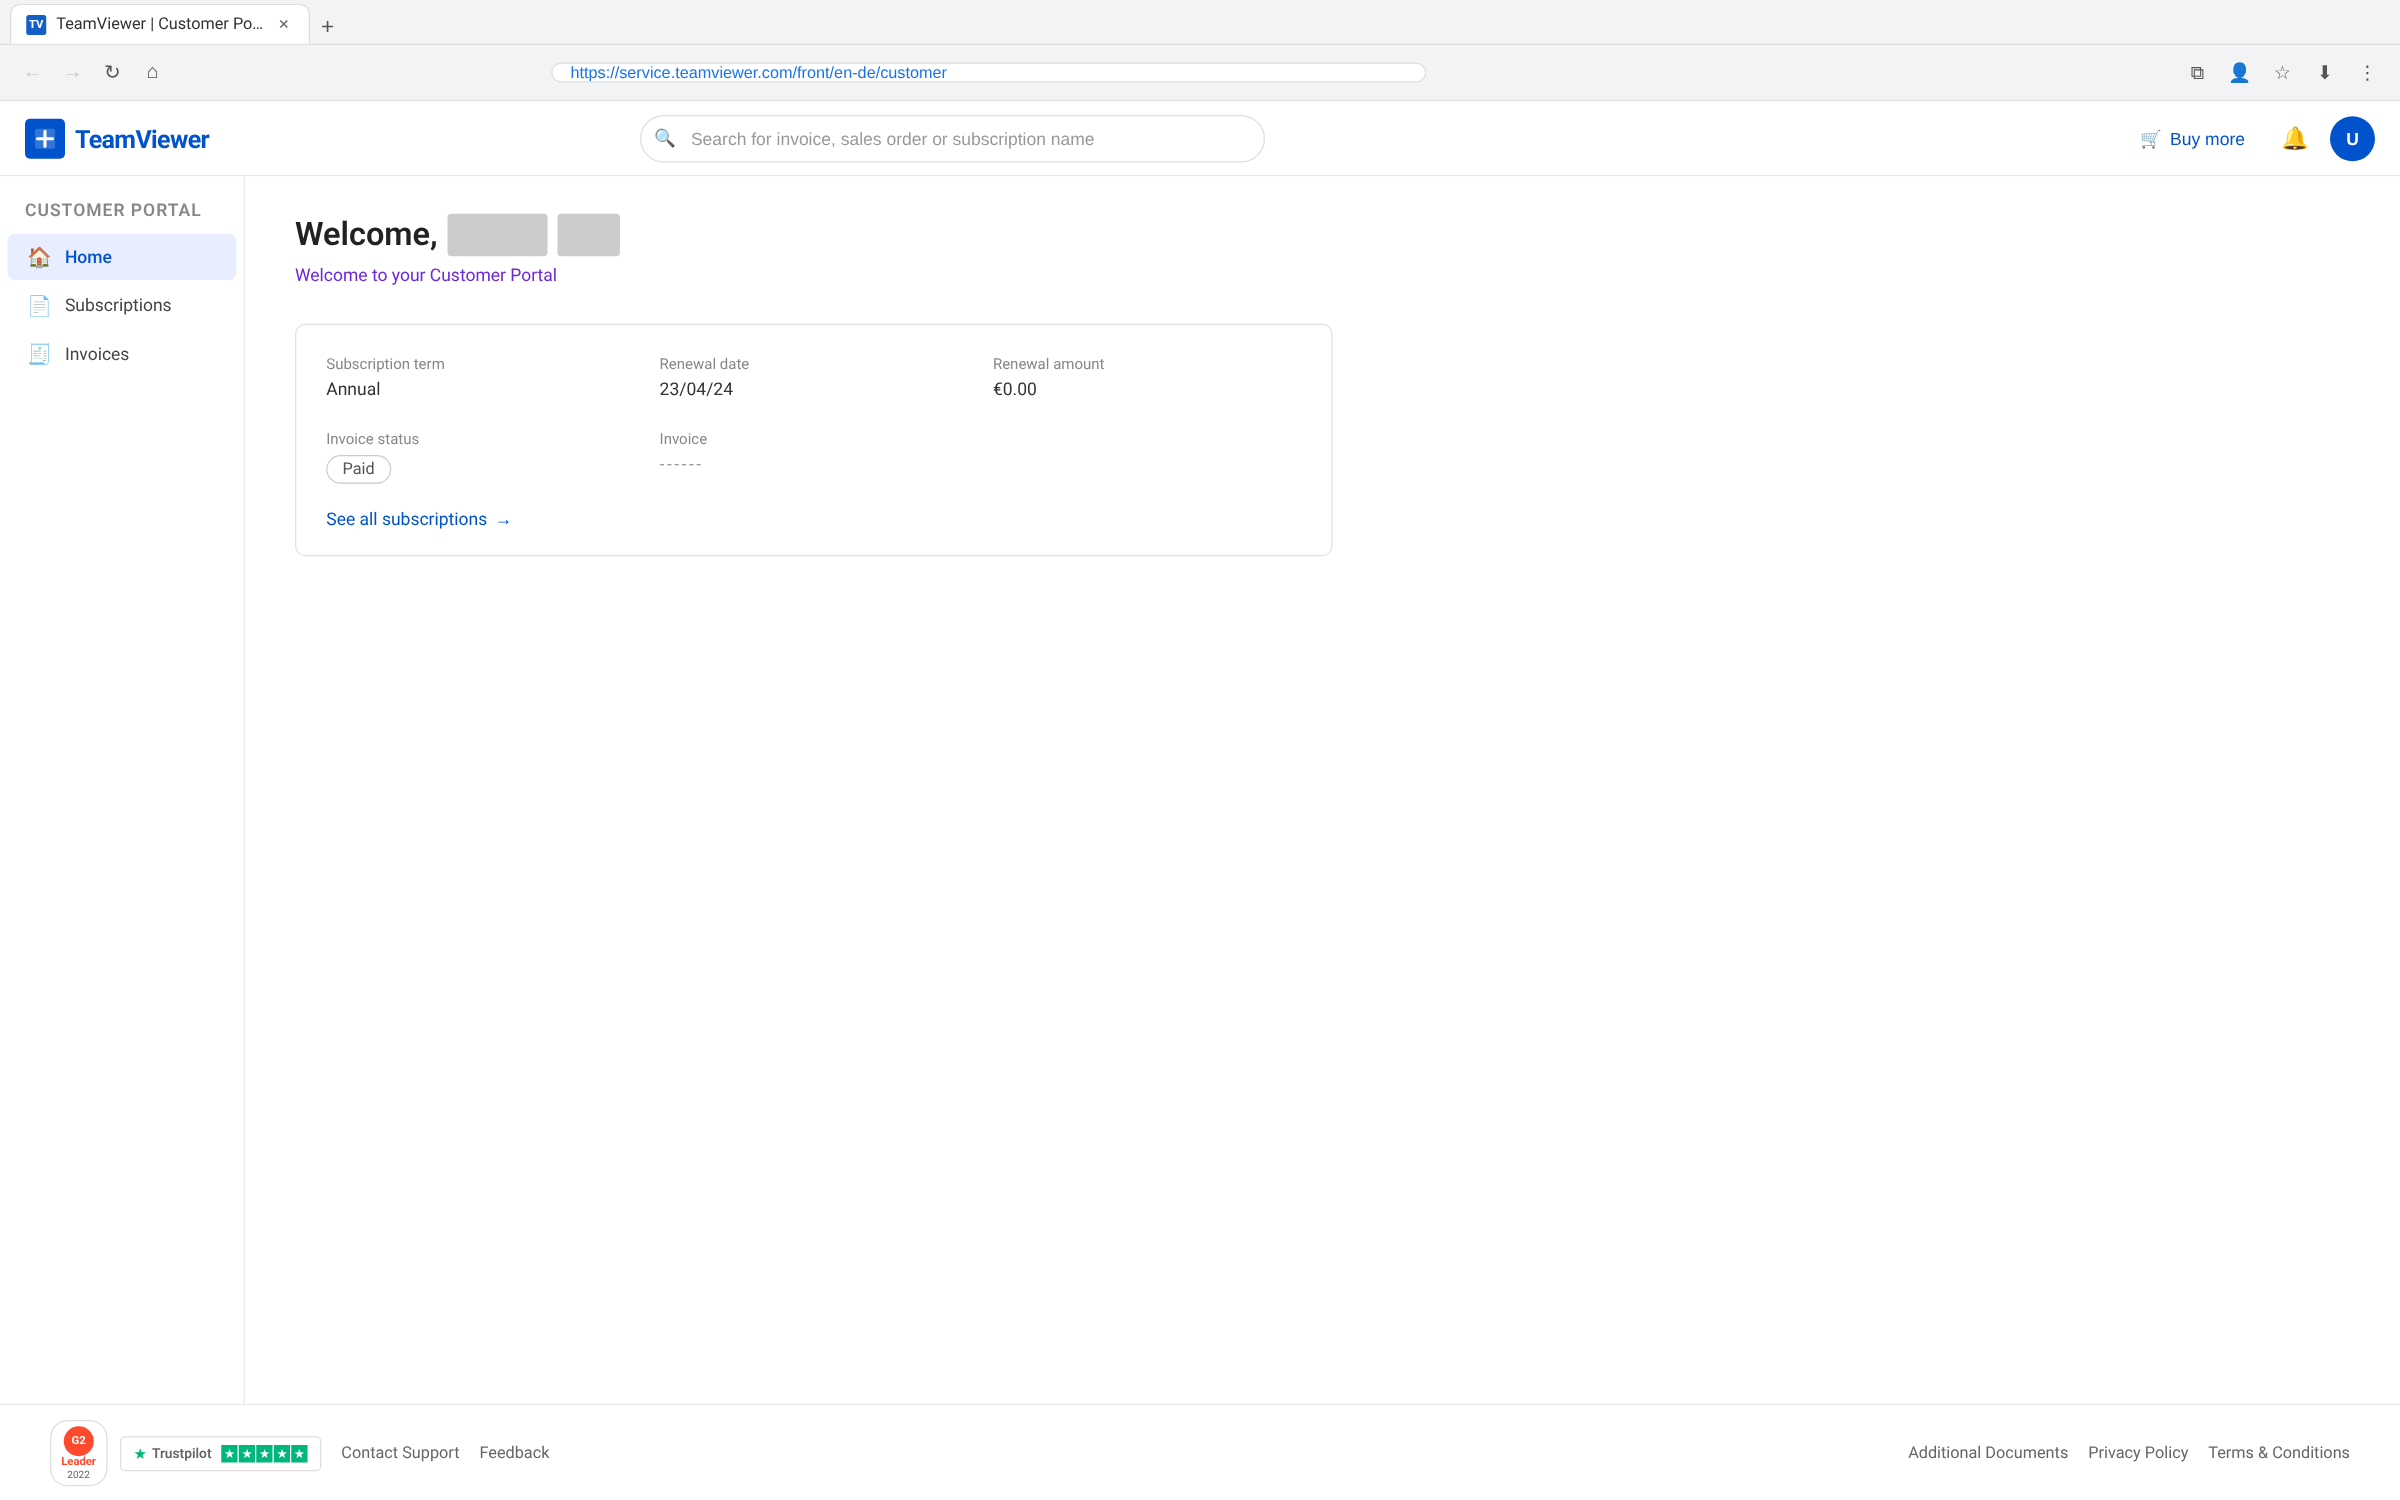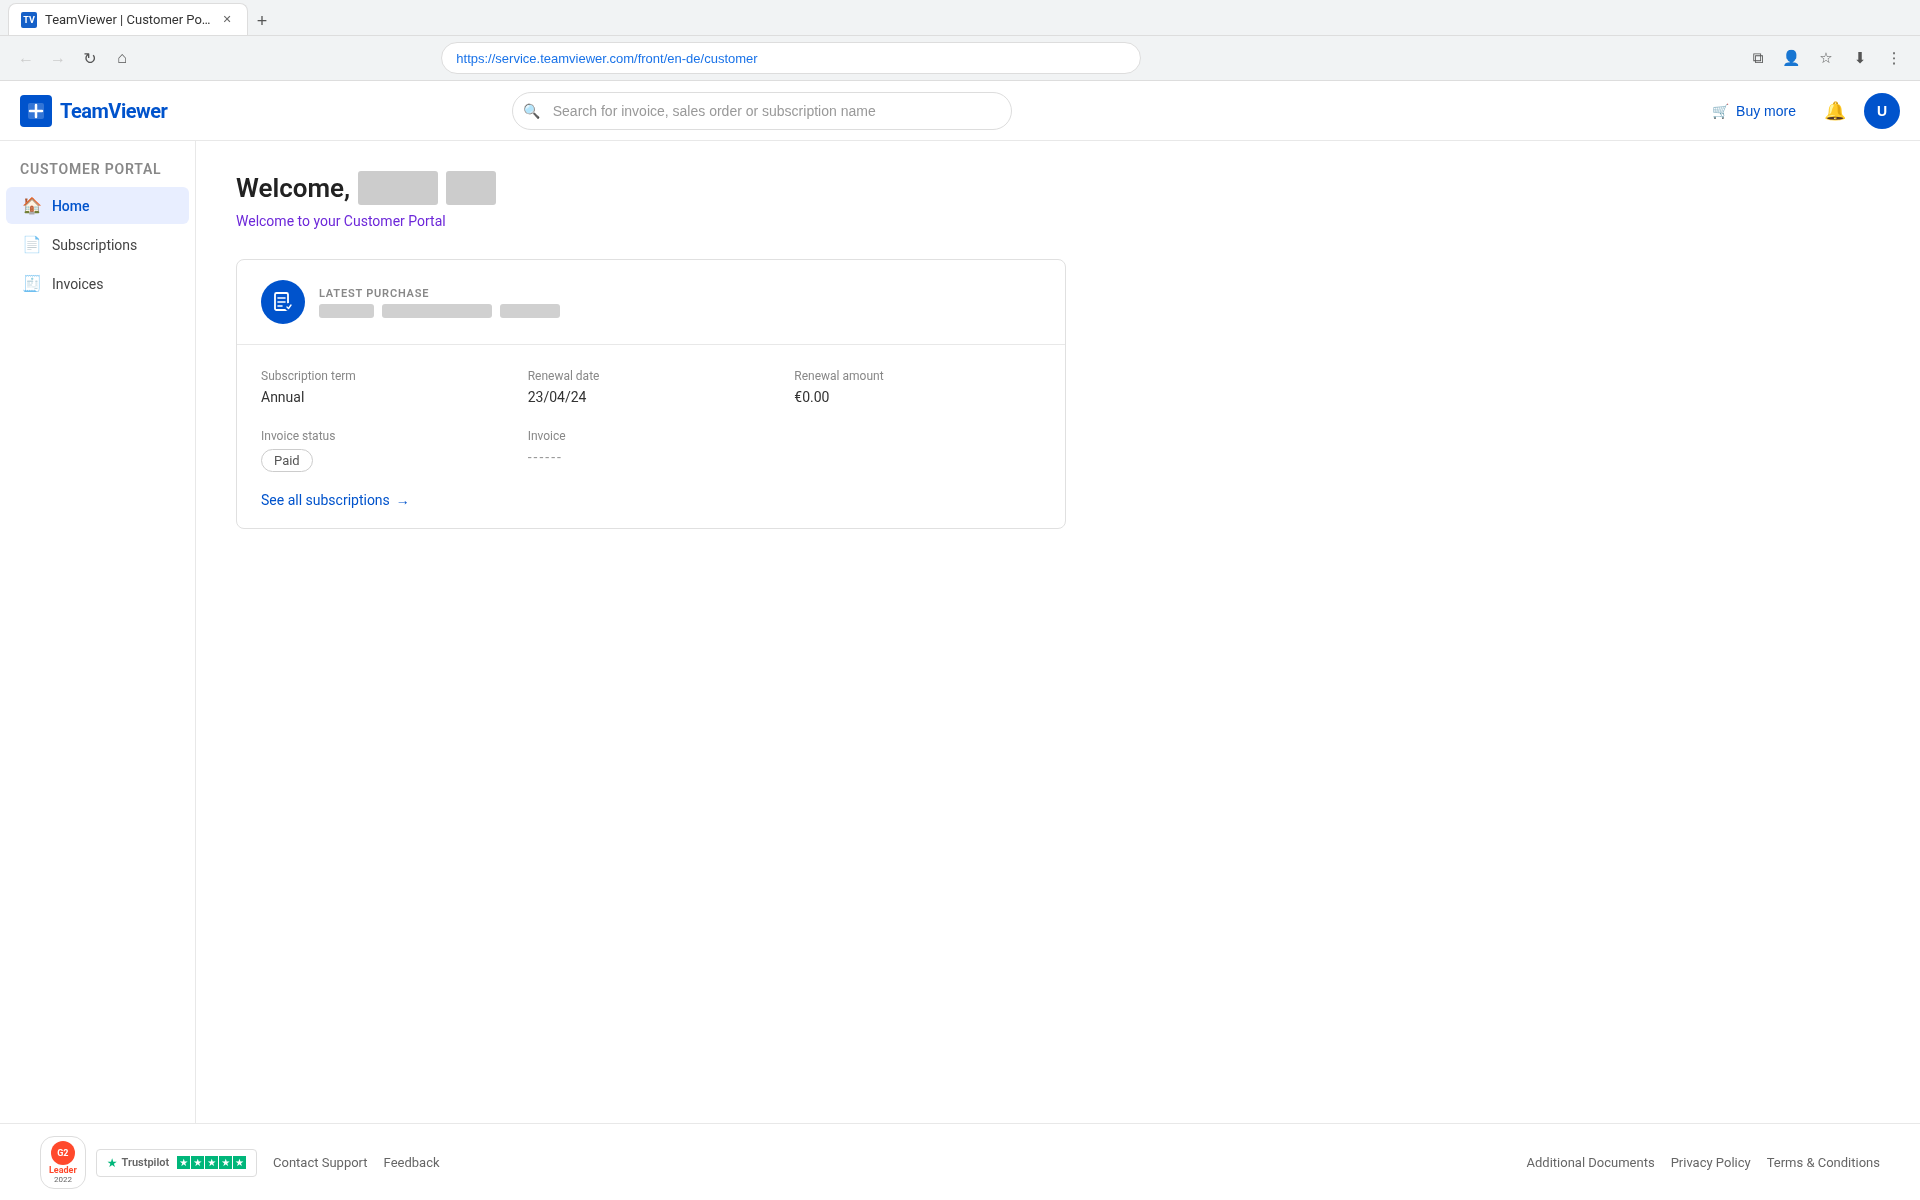--- a/index.html
+++ b/index.html
@@ -5,21 +5,21 @@
     * { margin: 0; padding: 0; box-sizing: border-box; }
     body { font-family: -apple-system, BlinkMacSystemFont, 'Segoe UI', Roboto, sans-serif; background: #fff; color: #333; font-size: 14px; width: 1920px; height: 1200px; overflow: hidden; }
 
     
     .browser-chrome { background: #f1f3f4; border-bottom: 1px solid #ddd; }
     .browser-toolbar { display: flex; align-items: center; padding: 8px 12px; gap: 8px; height: 44px; }
     .browser-nav-buttons { display: flex; gap: 4px; align-items: center; }
     .browser-nav-btn { width: 28px; height: 28px; border-radius: 50%; border: none; background: transparent; cursor: pointer; display: flex; align-items: center; justify-content: center; color: #555; font-size: 16px; }
     .browser-nav-btn.disabled { color: #ccc; cursor: default; }
     .browser-address-bar { flex: 1; max-width: 700px; margin: 0 auto; }
-    .browser-address-bar input { width: 100%; height: 32px; border: 1px solid #ddd; border-radius: 16px; padding: 0 14px; font-size: 13px; background: #fff; outline: none; color: #1a73e8; }
+    .browser-address-bar input { width: 100%; height: 16px; border: 1px solid #ddd; border-radius: 16px; padding: 0 14px; font-size: 13px; background: #fff; outline: none; color: #1a73e8; }
     .browser-actions { display: flex; gap: 6px; align-items: center; margin-left: auto; }
     .browser-action-btn { width: 28px; height: 28px; border-radius: 50%; border: none; background: transparent; cursor: pointer; display: flex; align-items: center; justify-content: center; color: #555; font-size: 15px; }
 
     
     .tab-bar { background: #f1f3f4; display: flex; align-items: flex-end; padding: 0 8px; height: 36px; border-bottom: 1px solid #ddd; }
     .tab { display: flex; align-items: center; background: #fff; border-radius: 8px 8px 0 0; padding: 0 12px; height: 32px; gap: 8px; border: 1px solid #ddd; border-bottom: none; font-size: 13px; min-width: 180px; max-width: 240px; }
     .tab-favicon { width: 16px; height: 16px; background: #1560c8; border-radius: 2px; display: flex; align-items: center; justify-content: center; }
     .tab-favicon span { color: #fff; font-size: 9px; font-weight: bold; }
     .tab-title { flex: 1; overflow: hidden; text-overflow: ellipsis; white-space: nowrap; }
     .tab-close { width: 16px; height: 16px; border-radius: 50%; border: none; background: transparent; cursor: pointer; display: flex; align-items: center; justify-content: center; font-size: 11px; color: #666; }
@@ -188,38 +188,20 @@
       <div>
         <div style="display:flex; align-items:center; gap:8px; margin-bottom:4px;">
           <span class="page-title">Welcome,</span>
           <span class="page-title blurred-text" style="background:#ccc; color:transparent; padding:2px 6px; min-width:80px;">&nbsp;&nbsp;&nbsp;&nbsp;&nbsp;&nbsp;&nbsp;&nbsp;&nbsp;</span>
           <span class="page-title blurred-text" style="background:#ccc; color:transparent; padding:2px 6px; min-width:50px;">&nbsp;&nbsp;&nbsp;&nbsp;&nbsp;</span>
         </div>
         <p class="page-subtitle">Welcome to your Customer Portal</p>
       </div>
 
       <div class="subscription-card">
-        <div class="card-header">
-          <div class="card-icon">
-            <svg width="22" height="22" viewBox="0 0 22 22" fill="none">
-              <rect x="3" y="2" width="13" height="17" rx="1.5" stroke="white" stroke-width="1.8" fill="none"></rect>
-              <path d="M6 7h7M6 11h7M6 15h4" stroke="white" stroke-width="1.6" stroke-linecap="round"></path>
-              <circle cx="17" cy="16" r="4" fill="#0053cc"></circle>
-              <path d="M15 16l1.5 1.5L19 14" stroke="white" stroke-width="1.4" stroke-linecap="round" stroke-linejoin="round"></path>
-            </svg>
-          </div>
-          <div>
-            <div class="latest-purchase-label">LATEST PURCHASE</div>
-            <div class="product-name-blurred">
-              <div class="blur-block" style="width:55px;"></div>
-              <div class="blur-block" style="width:110px;"></div>
-              <div class="blur-block" style="width:60px;"></div>
-            </div>
-          </div>
-        </div>
 
         <div class="card-body">
           <div class="card-fields">
 
             <div class="card-field">
               <label>Subscription term</label>
               <div class="value">Annual</div>
             </div>
 
             <div class="card-field">

